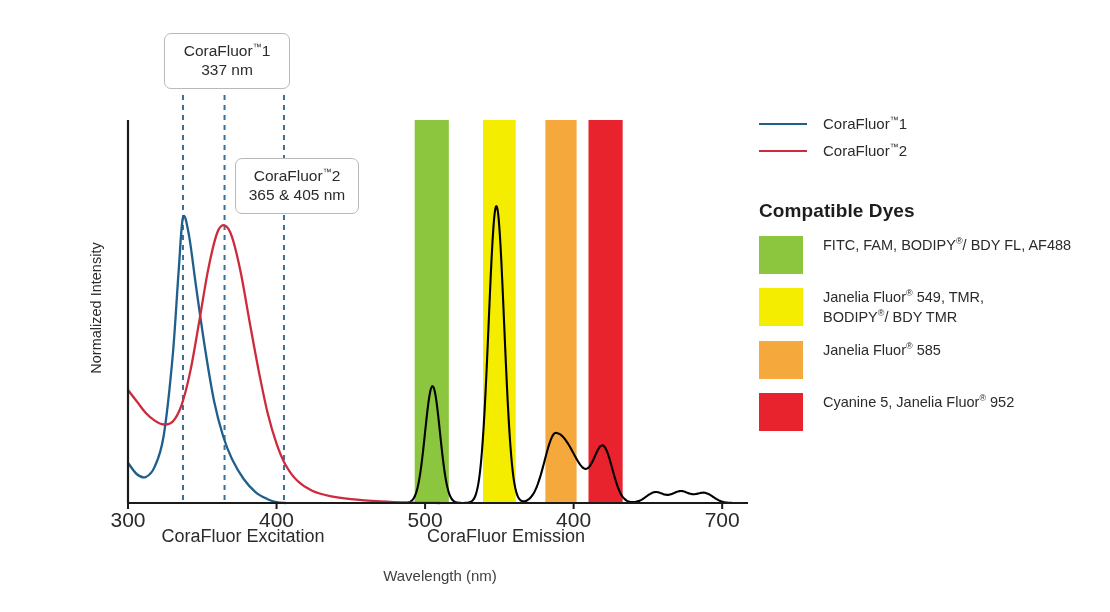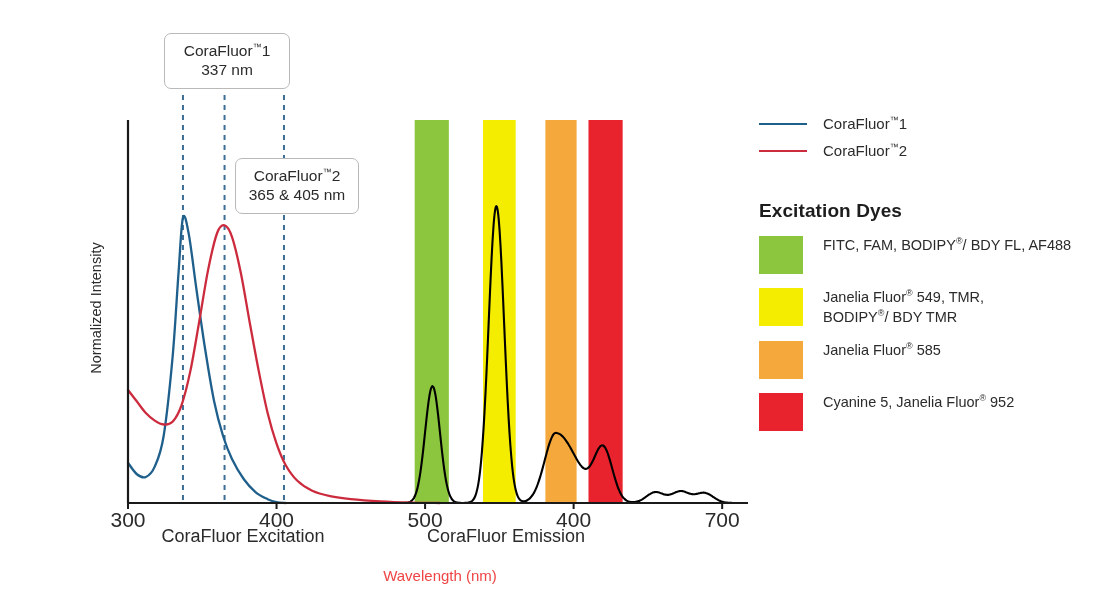--- a/index.html
+++ b/index.html
@@ -72,21 +72,21 @@
   #sublabel-excitation { left: 132px; top: 526px; width: 166px; }
   #sublabel-emission  { left: 395px; top: 526px; width: 166px; }
 
   #axis-title {
     position: absolute;
     left: 312px;
     top: 567px;
     width: 200px;
     text-align: center;
     font-size: 15px;
-    color: #ef4444;
+    color: #404040;
   }
 
   #y-axis-label {
     position: absolute;
     left: -22px;
     top: 300px;
     width: 180px;
     text-align: center;
     font-size: 14.5px;
     color: #2b2b2b;
@@ -218,21 +218,21 @@
       <div class="legend-row">
         <span class="legend-swatch-line" style="border-top-color: rgb(31, 95, 139);"></span>
         <span class="legend-label"><span>CoraFluor</span><sup>™</sup><span>1</span></span>
       </div>
       <div class="legend-row">
         <span class="legend-swatch-line" style="border-top-color: rgb(204, 43, 61);"></span>
         <span class="legend-label"><span>CoraFluor</span><sup>™</sup><span>2</span></span>
       </div>
     </div>
 
-  <div id="dyes-title">Excitation Dyes</div>
+  <div id="dyes-title">Compatible Dyes</div>
   <div id="dyes-list">
       <div class="dye-row">
         <span class="dye-swatch" style="background: rgb(140, 198, 62);"></span>
         <span class="dye-label">
           <span class="ln"><span>FITC, FAM, BODIPY</span><sup>®</sup><span>/ BDY FL, AF488</span></span>
         </span>
       </div>
       <div class="dye-row">
         <span class="dye-swatch" style="background: rgb(245, 237, 0);"></span>
         <span class="dye-label">

